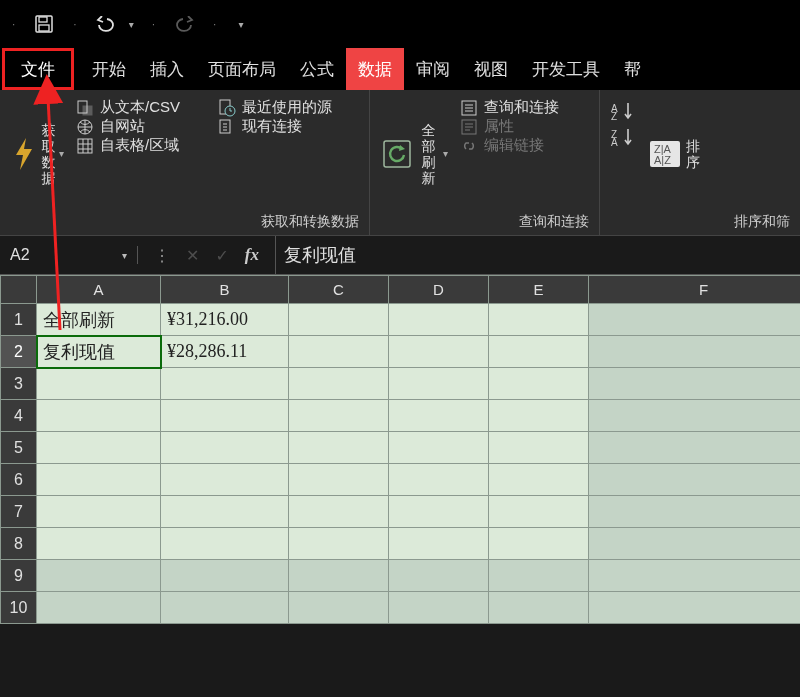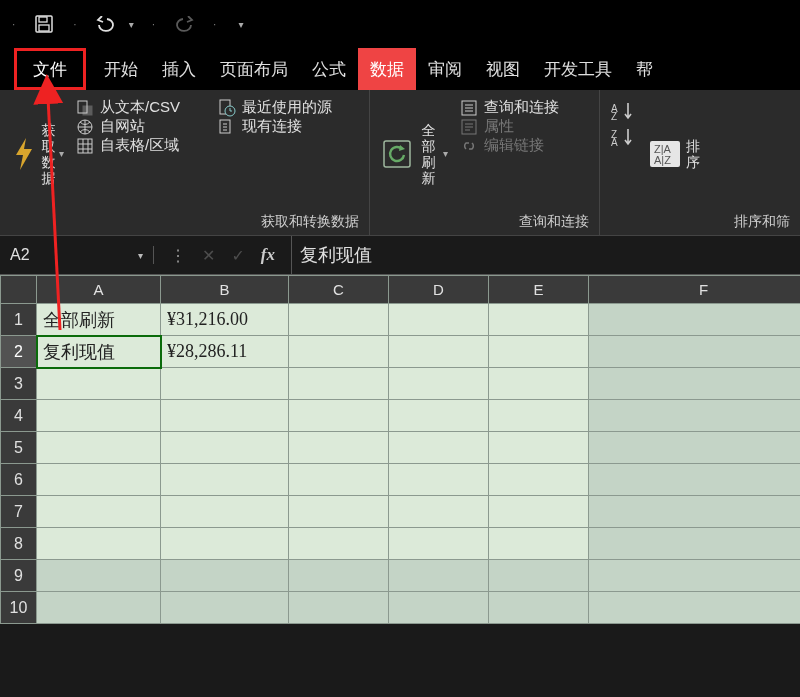--- a/index.html
+++ b/index.html
@@ -5,42 +5,42 @@
   * { box-sizing: border-box; margin: 0; padding: 0; }
   html, body { width: 800px; height: 697px; overflow: hidden; font-family: "Microsoft YaHei", Arial, sans-serif; }
   body { background: #1a1a1a; color: #e8e8e8; font-size: 14px; position: relative; }
 
   
   .titlebar { height: 48px; background: #000; display: flex; align-items: center; padding: 0 6px; gap: 12px; }
   .titlebar .icon { width: 22px; height: 22px; display: flex; align-items: center; justify-content: center; color: #ddd; }
   .titlebar .sep-dot { color: #888; font-size: 10px; margin: 0 6px; }
 
   
-  .menubar { height: 42px; background: #000; display: flex; align-items: stretch; padding-left: 14px; font-size: 17px; position: relative; color: #ddd; }
+  .menubar { height: 42px; background: #000; display: flex; align-items: stretch; padding-left: 2px; font-size: 17px; position: relative; color: #ddd; }
   .menubar .tab { padding: 0 12px; display: flex; align-items: center; cursor: pointer; color: #e0e0e0; }
   .menubar .tab.file { border: 3px solid #e22; color: #fff; padding: 0 16px; margin-right: 2px; }
   .menubar .tab.active { background: #ef4444; color: #fff; }
   .menubar .spacer { width: 4px; }
 
   
   .ribbon { height: 145px; background: #2b2b2b; display: flex; color: #e0e0e0; font-size: 15px; }
   .ribbon-group { border-right: 1px solid #444; display: flex; flex-direction: column; padding: 4px 10px 2px 10px; }
   .ribbon-group .body { flex: 1; display: flex; gap: 12px; }
   .ribbon-group .label { text-align: right; font-size: 14px; color: #cfcfcf; padding: 3px 0 2px; }
   .rg-btn-big { display: flex; flex-direction: row; align-items: center; justify-content: flex-start; width: 54px; padding-top: 4px; text-align: center; line-height: 1.15; gap: 2px; }
   .rg-btn-big .icon-box { width: 34px; height: 34px; display:flex; align-items:center; justify-content:center; }
   .rg-btn-big .text { font-size: 14px; }
   .small-col { display: flex; flex-direction: column; gap: 0; padding-top: 4px; }
   .small-row { display: flex; align-items: center; gap: 6px; white-space: nowrap; }
   .small-row .icon-s { width: 18px; height: 18px; display:inline-flex; align-items:center; justify-content:center; }
   .dim { color: #777; }
 
   
   .formulabar { height: 40px; background: #1a1a1a; display: flex; align-items: center; border-top: 1px solid #444; border-bottom: 1px solid #555; }
-  .namebox { width: 154px; border-right: 1px solid #555; display: flex; align-items: center; justify-content: space-between; padding: 0 10px; color: #e0e0e0; font-size: 16px; font-family: "Segoe UI", Arial; }
+  .namebox { width: 138px; border-right: 1px solid #555; display: flex; align-items: center; justify-content: space-between; padding: 0 10px; color: #e0e0e0; font-size: 16px; font-family: "Segoe UI", Arial; }
   .fx-controls { display:flex; align-items:center; gap:16px; padding:0 16px; color:#999; font-size:16px; }
   .fx-fx { color:#ccc; font-style: italic; font-weight: 600; font-size:17px; font-family: "Georgia", serif; }
   .fx-content { flex:1; color:#e0e0e0; font-size:18px; padding-left: 8px; border-left:1px solid #555; height:100%; display:flex; align-items:center; }
 
   
   .grid-wrap { position: relative; background: #1a1a1a; }
   table.sheet { border-collapse: collapse; table-layout: fixed; width: 800px; }
   table.sheet th, table.sheet td { border: 1px solid #8b998f; font-weight: normal; }
   
   tr.colhdr th { background: #3a3a3a; color: #e0e0e0; height: 28px; font-size: 15px; }

